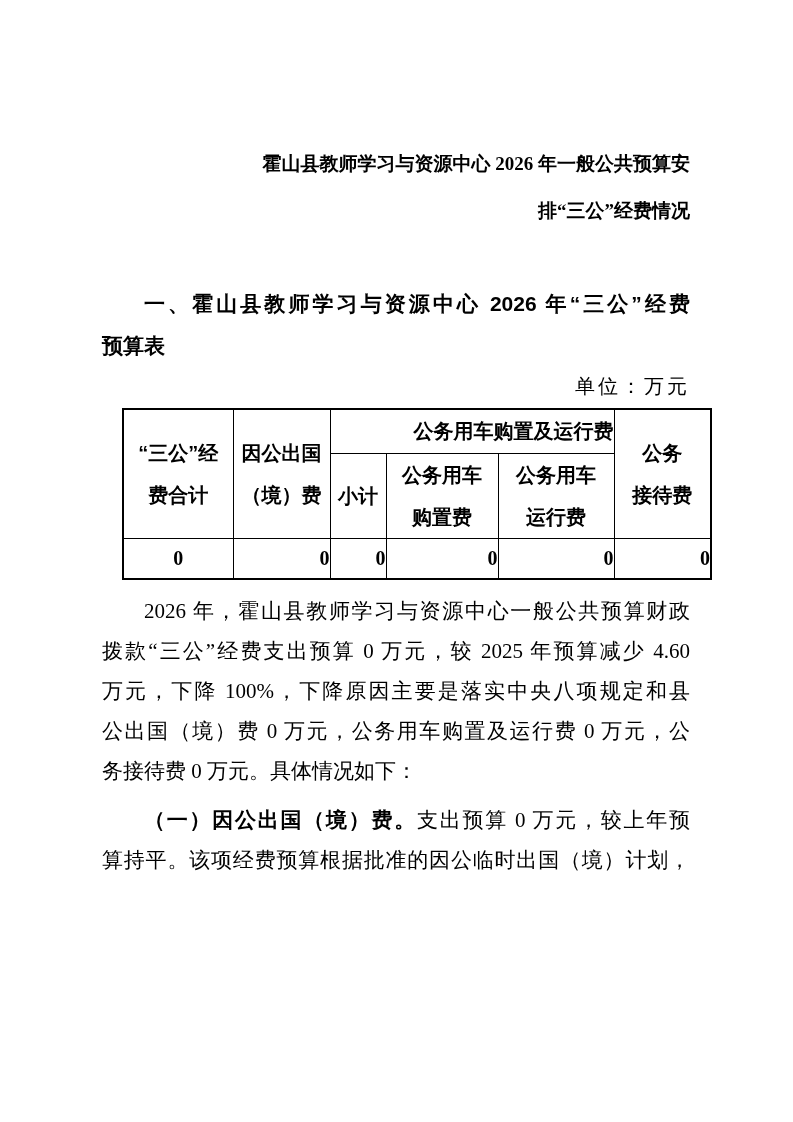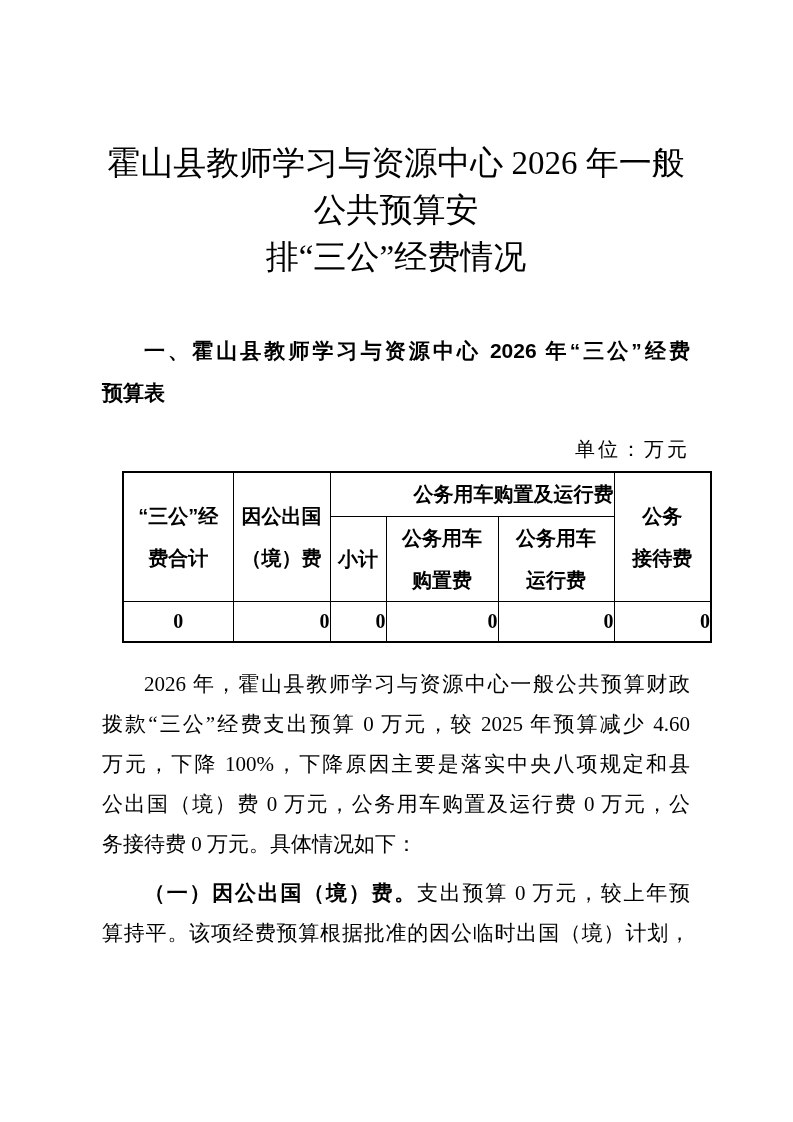--- a/index.html
+++ b/index.html
@@ -16,24 +16,24 @@
     color: #000000;
     font-family: "Liberation Serif", "DejaVu Serif", serif;
   }
   .content {
     width: 588px;
     margin-left: 102px;
   }
   
   .doc-title {
     margin-top: 140px;
-    text-align: center;
+    text-align: right;
     font-family: "Liberation Serif", "DejaVu Serif", serif;
-    font-weight: normal;
-    font-size: 33px;
+    font-weight: bold;
+    font-size: 19px;
     line-height: 47px;
   }
   
   .heading {
     font-family: "Liberation Sans", "DejaVu Sans", sans-serif;
     font-weight: bold;
     font-size: 21px;
   }
   .heading .line { line-height: 42px; }
   .h1 { margin-top: 49px; }
@@ -44,21 +44,21 @@
     text-align: justify;
     text-align-last: justify;
   }
   .line.plain {
     text-align: left;
     text-align-last: left;
   }
   .indent { text-indent: 2em; }
   
   .unit-note {
-    margin-top: 18px;
+    margin-top: 2px;
     line-height: 34px;
     font-size: 20px;
     letter-spacing: 3px;
     text-align: right;
   }
   
   table.budget {
     margin-top: 5px;
     margin-left: 20px;
     width: 588px;
@@ -91,21 +91,21 @@
     padding-right: 9px;
   }
   td.dc.center {
     text-align: center;
     padding-right: 0;
   }
   
   .para {
     font-size: 21px;
   }
-  .p1 { margin-top: 21px; }
+  .p1 { margin-top: 11px; }
   .p2 { margin-top: 9px; }
   .bold-lead { font-weight: bold; }
 </style>
 </head>
 <body>
 
 <div class="page">
   <div class="content">
 
     <div class="doc-title">

